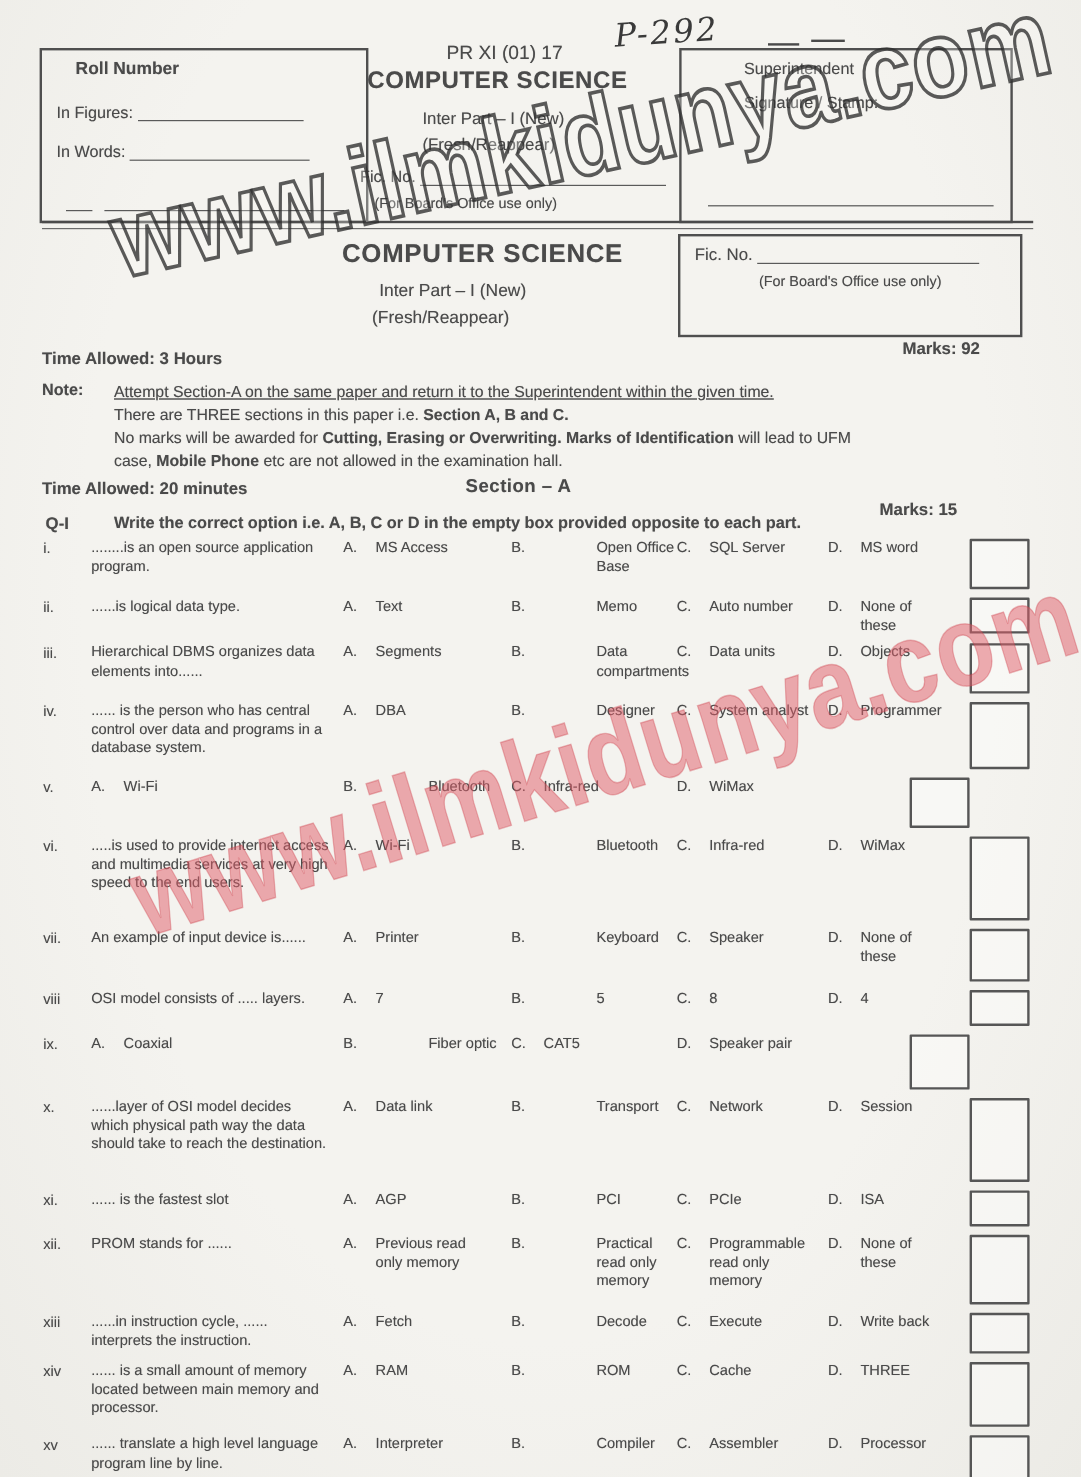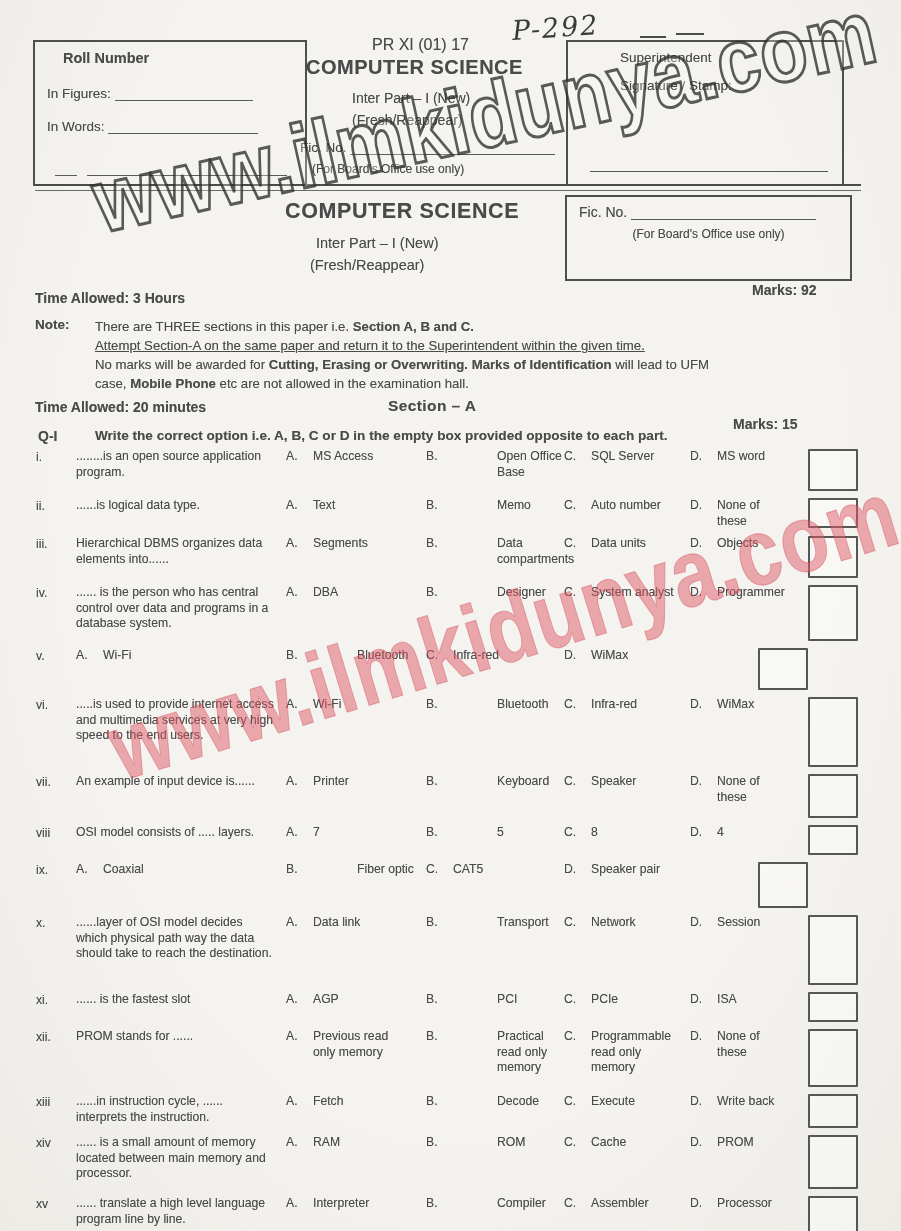--- a/index.html
+++ b/index.html
@@ -161,22 +161,22 @@
       <span>Fic. No.</span>
       <span class="blank"></span>
     </div>
     <div class="fic-office ink">(For Board's Office use only)</div>
   </div>
   <div class="abs marks75 ink">Marks: 92</div>
   <div class="abs time3h ink">Time Allowed: 3 Hours</div>
 
   <div class="abs note-label ink">Note:</div>
   <div class="abs note-lines ink" id="note-lines">
+      <div class="note-line u"><span>Attempt Section-A on the same paper and return it to the Superintendent within the given time.</span></div>
       <div class="note-line"><span>There are THREE sections in this paper i.e. </span><span class="b">Section A, B and C.</span></div>
-      <div class="note-line u"><span>Attempt Section-A on the same paper and return it to the Superintendent within the given time.</span></div>
       <div class="note-line"><span>No marks will be awarded for </span><span class="b">Cutting, Erasing or Overwriting.</span><span> </span><span class="b">Marks of Identification</span><span> will lead to UFM</span></div>
       <div class="note-line"><span>case, </span><span class="b">Mobile Phone</span><span> etc are not allowed in the examination hall.</span></div>
     </div>
 
   <div class="abs time20 ink">Time Allowed: 20 minutes</div>
   <div class="abs secA ink">Section – A</div>
   <div class="abs marks15 ink">Marks: 15</div>
   <div class="abs qi-num ink">Q-I</div>
   <div class="abs qi-text ink">Write the correct option i.e. A, B, C or D in the empty box provided opposite to each part.</div>
 
@@ -488,21 +488,21 @@
         <div class="q-opt oB">
           <span class="q-letter">B.</span>
           <span class="q-text">ROM</span>
         </div>
         <div class="q-opt oC">
           <span class="q-letter">C.</span>
           <span class="q-text">Cache</span>
         </div>
         <div class="q-opt oD">
           <span class="q-letter">D.</span>
-          <span class="q-text">PROM</span>
+          <span class="q-text">THREE</span>
         </div>
         <div class="boxwrap">
           <div class="answer-box" style="height: 50px;"></div>
         </div>
       </div>
       <div class="q-row">
         <div class="q-num">xv</div>
         <div class="q-stem">...... translate a high level language program line by line.</div>
         <div class="q-opt oA">
           <span class="q-letter">A.</span>

